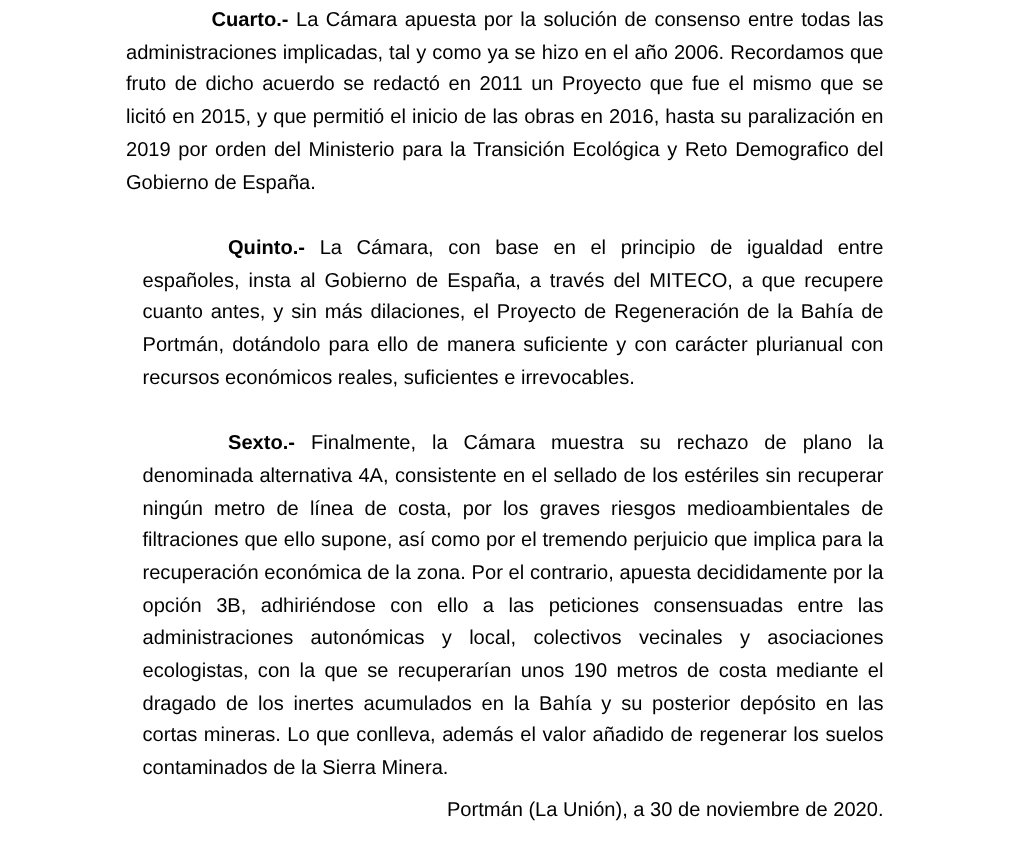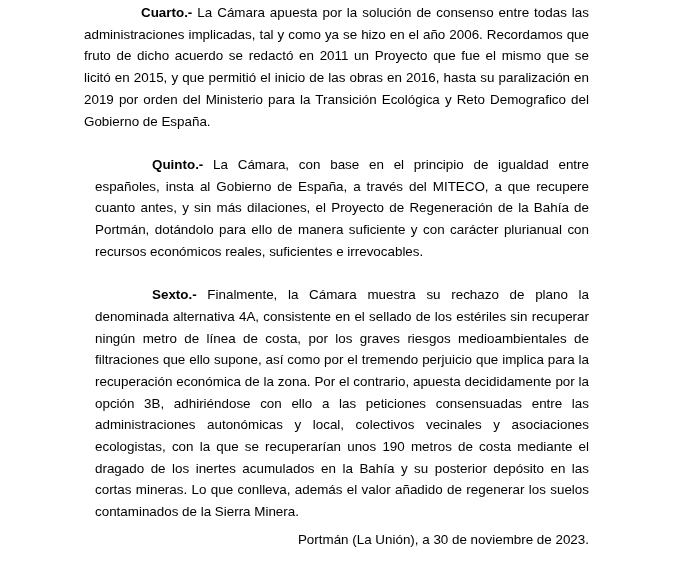--- a/index.html
+++ b/index.html
@@ -46,15 +46,15 @@
 <body>
 
 <div class="page">
 
   <p class="para"><strong class="lead">Cuarto.-</strong> <span>La Cámara apuesta por la solución de consenso entre todas las administraciones implicadas, tal y como ya se hizo en el año 2006. Recordamos que fruto de dicho acuerdo se redactó en 2011 un Proyecto que fue el mismo que se licitó en 2015, y que permitió el inicio de las obras en 2016, hasta su paralización en 2019 por orden del Ministerio para la Transición Ecológica y Reto Demografico del Gobierno de España.</span></p>
 
   <p class="para"><strong class="lead">Quinto.-</strong> <span>La Cámara, con base en el principio de igualdad entre españoles, insta al Gobierno de España, a través del MITECO, a que recupere cuanto antes, y sin más dilaciones, el Proyecto de Regeneración de la Bahía de Portmán, dotándolo para ello de manera suficiente y con carácter plurianual con recursos económicos reales, suficientes e irrevocables.</span></p>
 
   <p class="para"><strong class="lead">Sexto.-</strong> <span>Finalmente, la Cámara muestra su rechazo de plano la denominada alternativa 4A, consistente en el sellado de los estériles sin recuperar ningún metro de línea de costa, por los graves riesgos medioambientales de filtraciones que ello supone, así como por el tremendo perjuicio que implica para la recuperación económica de la zona. Por el contrario, apuesta decididamente por la opción 3B, adhiriéndose con ello a las peticiones consensuadas entre las administraciones autonómicas y local, colectivos vecinales y asociaciones ecologistas, con la que se recuperarían unos 190 metros de costa mediante el dragado de los inertes acumulados en la Bahía y su posterior depósito en las cortas mineras. Lo que conlleva, además el valor añadido de regenerar los suelos contaminados de la Sierra Minera.</span></p>
 
-  <p class="dateline">Portmán (La Unión), a 30 de noviembre de 2023.</p>
+  <p class="dateline">Portmán (La Unión), a 30 de noviembre de 2020.</p>
 
 </div>
 
 </body></html>

